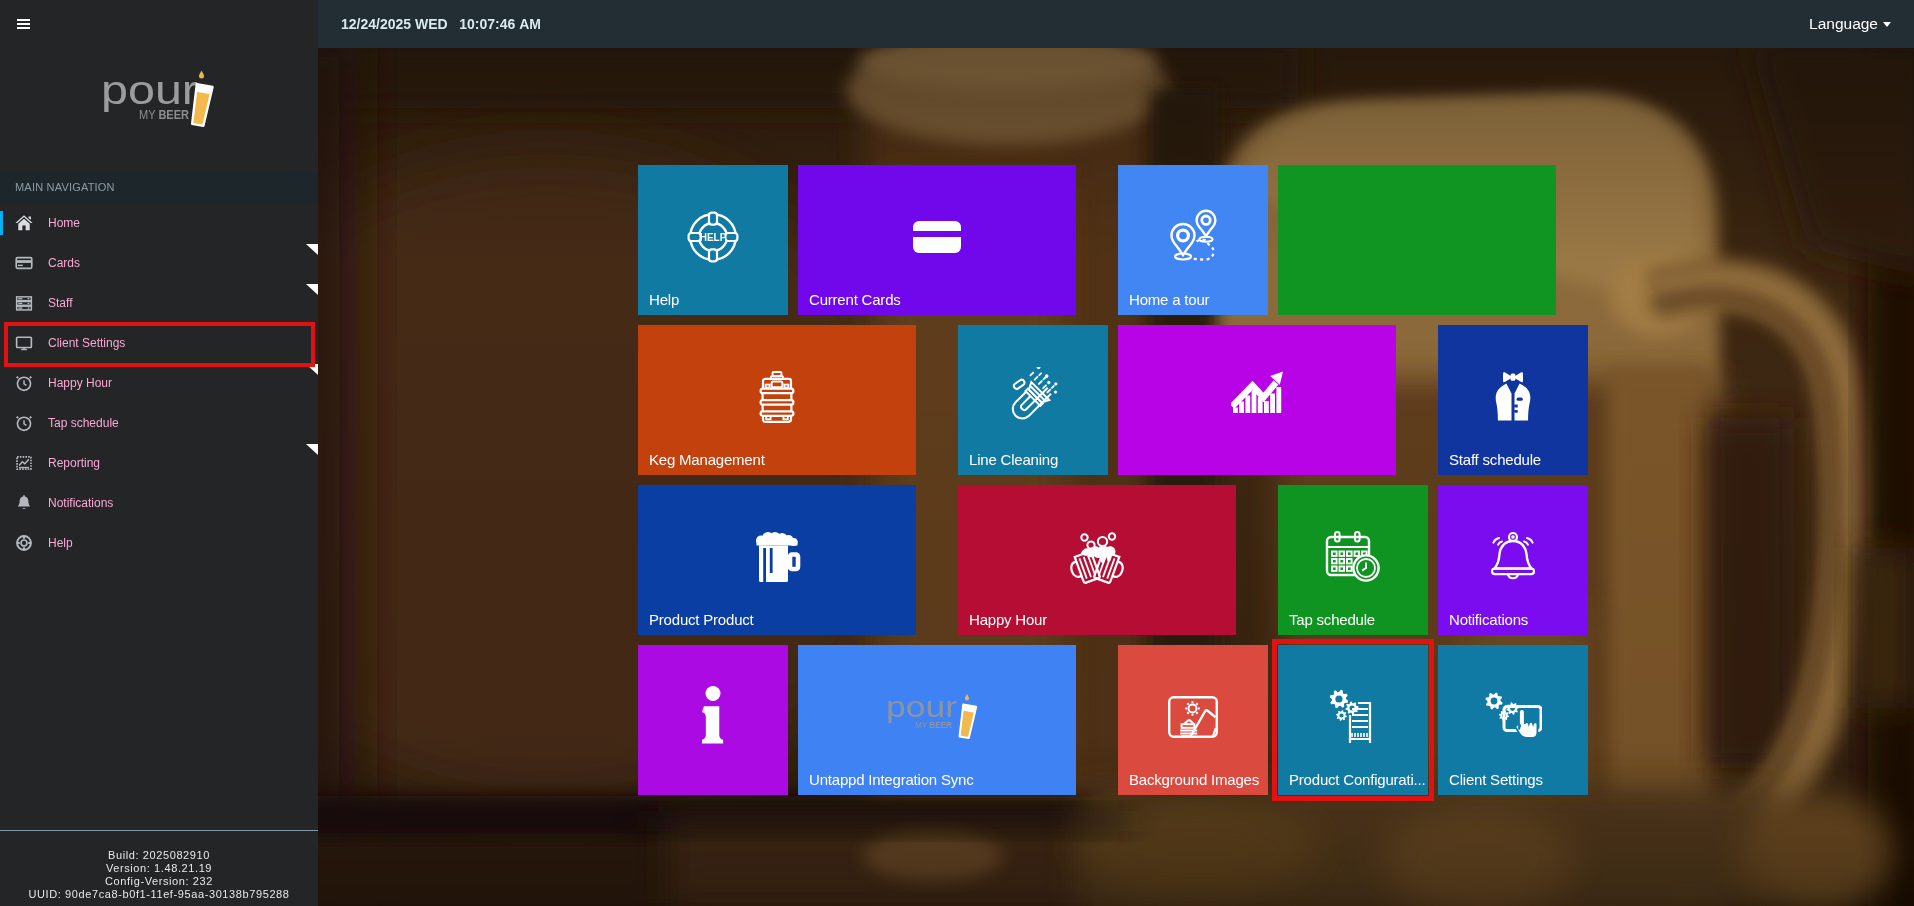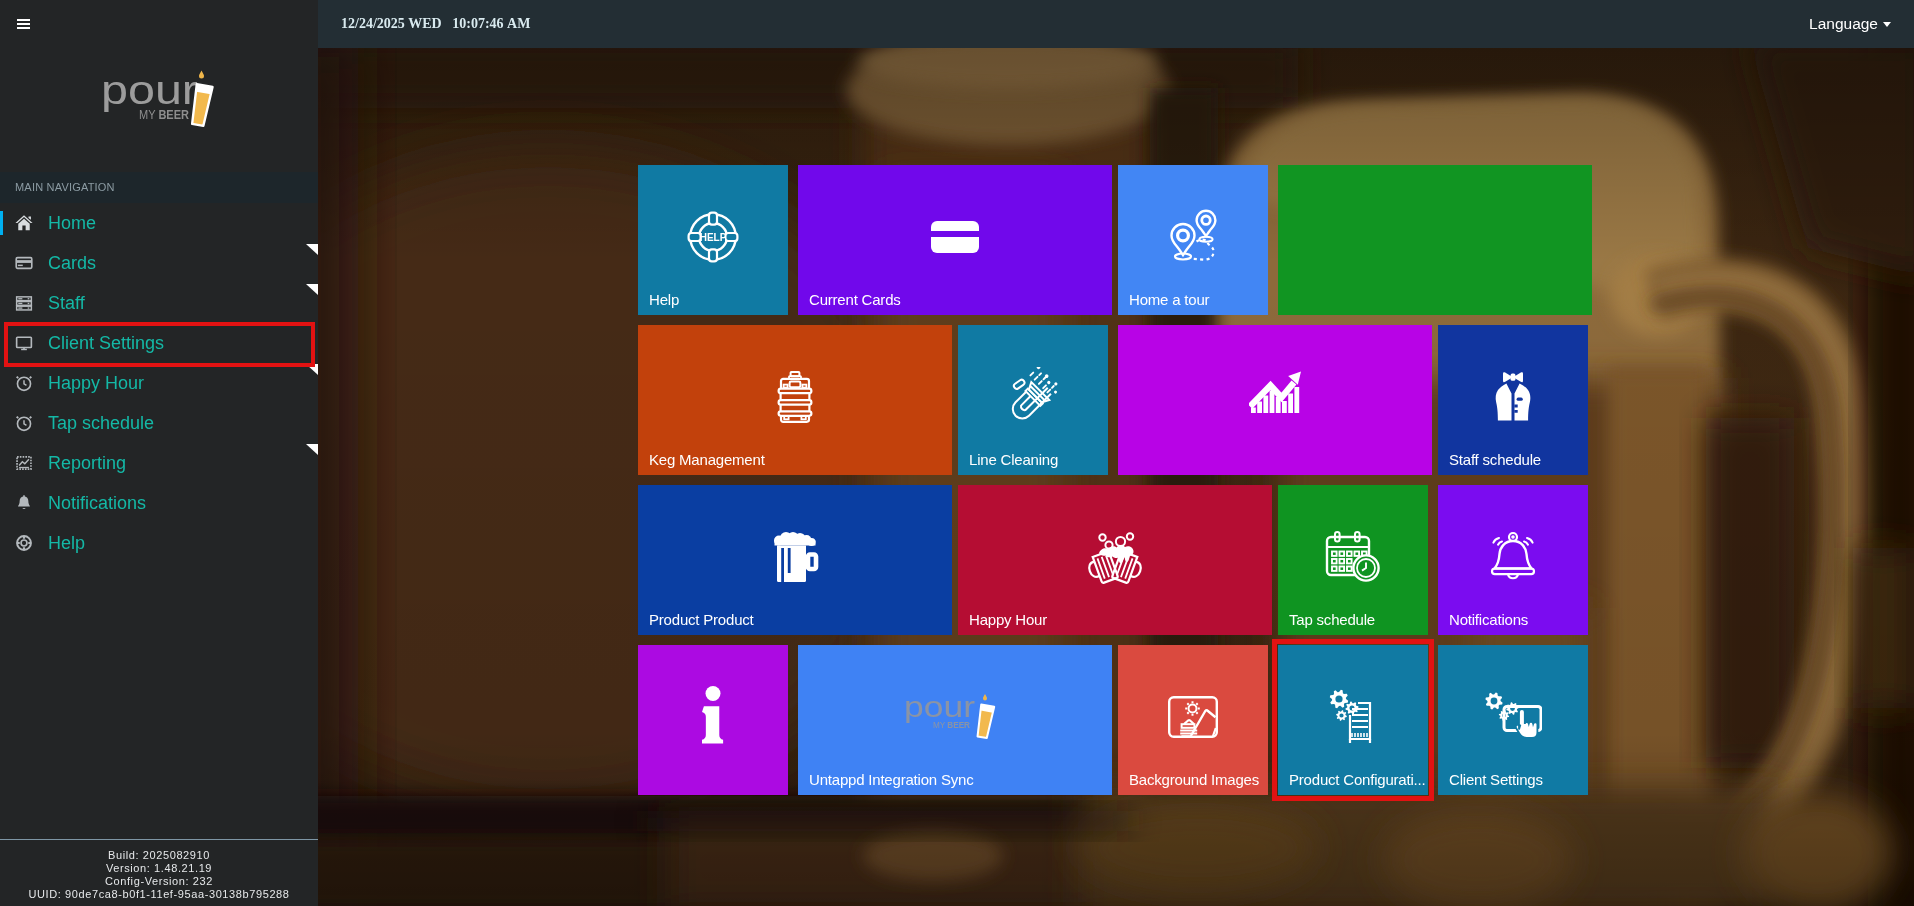--- a/index.html
+++ b/index.html
@@ -6,41 +6,41 @@
 html,body { width:1914px; height:906px; overflow:hidden; background:#000; }
 body { font-family:"Liberation Sans", sans-serif; position:relative; }
 
 
 .sidebar { position:absolute; left:0; top:0; width:318px; height:906px; background:#232526; z-index:5; }
 .burger { position:absolute; left:17px; top:19px; width:13px; height:10px; }
 .burger div { height:2px; background:#fff; margin-bottom:2px; }
 .logo { position:absolute; left:0; top:60px; width:318px; height:90px; }
 .mainnav { position:absolute; left:0; top:172px; width:318px; height:31px; background:#1d262b; color:#8c9ba3; font-size:11px; line-height:31px; padding-left:15px; letter-spacing:0.2px; }
 .menu { position:absolute; left:0; top:203px; width:318px; }
-.mi { position:relative; height:40px; color:#14b8a6; font-size:18px; }
+.mi { position:relative; height:40px; color:#f9a8d4; font-size:12px; }
 .mi .ic { position:absolute; left:15px; top:50%; transform:translateY(-50%); width:18px; height:18px; }
 .mi .ic svg { width:18px; height:18px; display:block; }
 .mi .tx { position:absolute; left:48px; top:50%; transform:translateY(-50%); }
 .mi.active .bar { position:absolute; left:0; top:8px; width:3px; height:24px; background:#00b0f0; }
 .mi .caret { position:absolute; right:0; top:1px; width:0; height:0; border-top:11px solid #fff; border-left:12px solid transparent; }
 .redbox-server { position:absolute; left:4px; top:322px; width:311px; height:45px; border:4px solid #e21212; z-index:6; }
-.foot { position:absolute; left:0; bottom:0; width:318px; border-top:1px solid #7e96a5; padding:9px 0 5px 0; text-align:center; color:#e6e8ea; font-size:11px; line-height:13px; letter-spacing:0.6px; }
+.foot { position:absolute; left:0; bottom:0; width:318px; border-top:1px solid #7e96a5; padding:18px 0 5px 0; text-align:center; color:#e6e8ea; font-size:11px; line-height:13px; letter-spacing:0.6px; }
 
 
 .topbar { position:absolute; left:318px; top:0; width:1596px; height:48px; background:#232e34; z-index:4; }
-.clock { position:absolute; left:23px; top:16px; font-family:Liberation Serif, serif; font-size:14px; letter-spacing:0; color:#d9eaef; font-weight:bold; }
+.clock { position:absolute; left:23px; top:16px; font-family:Liberation Sans, sans-serif; font-size:14px; letter-spacing:0; color:#d9eaef; font-weight:bold; }
 .lang { position:absolute; right:23px; top:15px; color:#fff; font-size:15.5px; }
 .lang .c { display:inline-block; width:0; height:0; border-left:4px solid transparent; border-right:4px solid transparent; border-top:5px solid #fff; margin-left:5px; margin-bottom:2px; }
 
 
 .bgwrap { position:absolute; left:318px; top:48px; width:1596px; height:858px; overflow:hidden; background:#2b1a0c; }
 
 
 .tile { position:absolute; width:150px; height:150px; }
-.tile.w2 { width:314px; }
+.tile.w2 { width:278px; }
 .tile .lbl { position:absolute; left:11px; bottom:7px; color:#fff; font-size:15px; letter-spacing:-0.2px; white-space:nowrap; }
 .tile .icn { position:absolute; left:50%; top:74px; transform:translate(-50%,-50%); }
 .redbox-tile { position:absolute; left:1272px; top:639px; width:162px; height:162px; border:5px solid #e21212; z-index:3; }
 </style>
 </head>
 <body>
 
 <div class="bgwrap" id="bgwrap">
 <svg width="1596" height="858" viewBox="0 0 1596 858">
   <defs>

